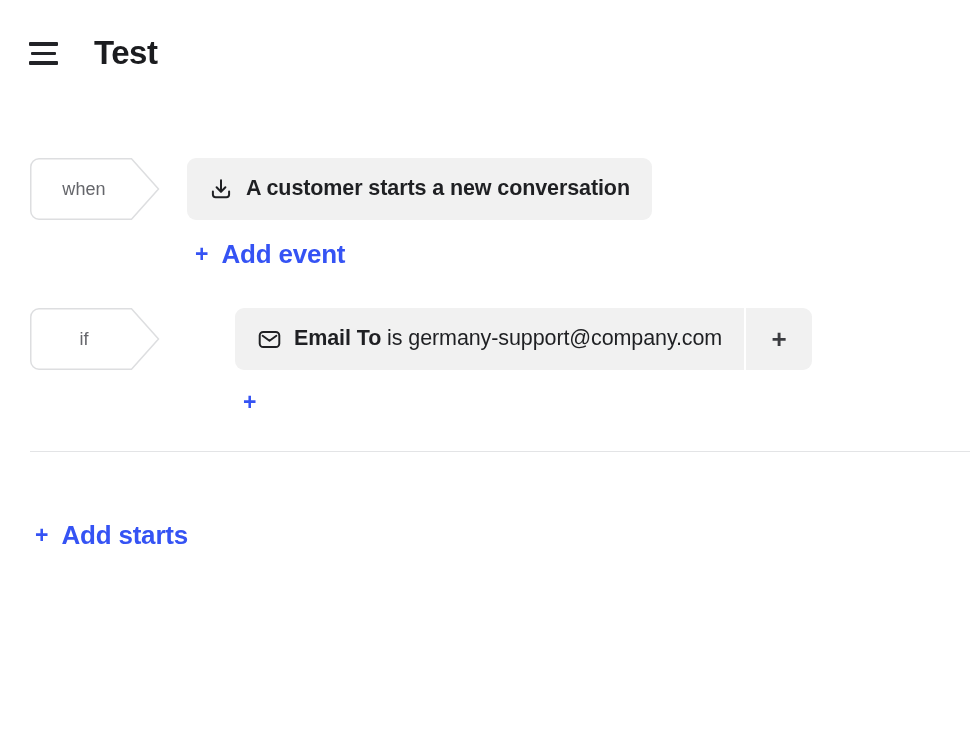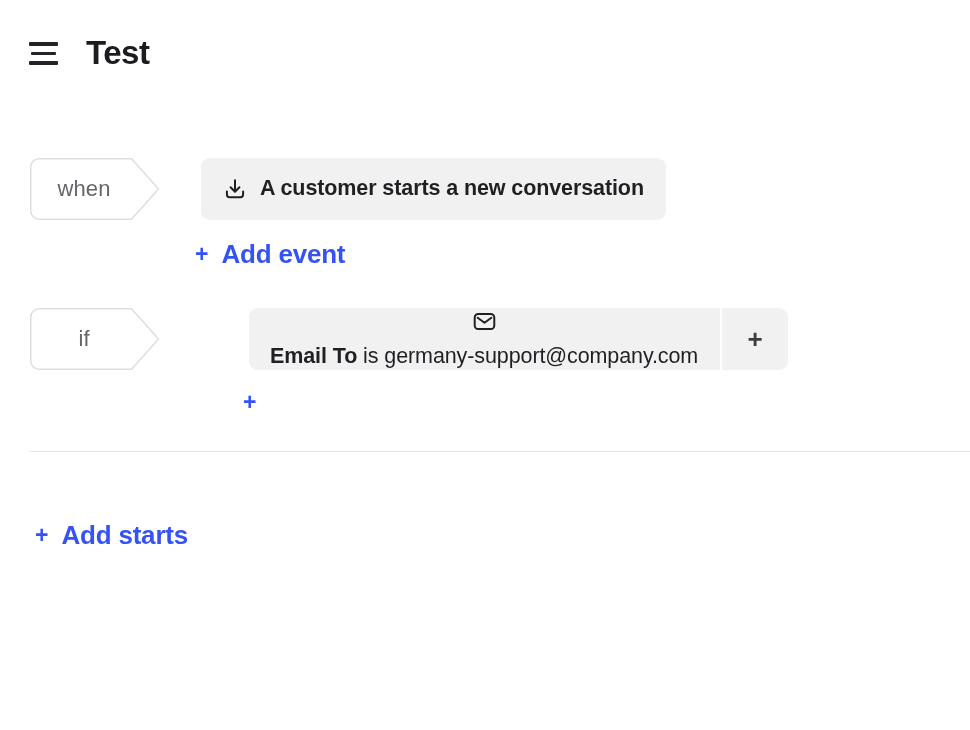--- a/index.html
+++ b/index.html
@@ -46,21 +46,21 @@
   .hamburger span:nth-child(1) { width: 29px; }
   .hamburger span:nth-child(2) { width: 25px; }
   .hamburger span:nth-child(3) { width: 29px; }
 
   .page-title {
     font-size: 33px;
     font-weight: bold;
     letter-spacing: -0.5px;
     color: #1b1c1f;
     line-height: 1;
-    margin: 0;
+    margin: 8px;
     padding-bottom: 3px;
   }
 
   
   .rules {
     padding: 0;
   }
   .rule-block {
     display: flex;
     align-items: flex-start;
@@ -81,54 +81,53 @@
     justify-content: center;
   }
   .tag svg {
     position: absolute;
     inset: 0;
     width: 130px;
     height: 62px;
   }
   .tag-label {
     position: relative;
-    font-size: 22px;
+    font-size: 18px;
     color: #65666b;
     letter-spacing: 0.1px;
     padding-right: 22px;
     line-height: 1;
     user-select: none;
   }
 
   .rule-right {
     margin-left: 27px;
     display: flex;
     flex-direction: column;
     align-items: flex-start;
   }
 
   
   .chip-row {
     display: flex;
     align-items: flex-start;
     gap: 2px;
-    margin-left: 14px;
   }
   .chip {
     background: #f1f1f1;
     border-radius: 9px;
     display: flex;
     align-items: center;
     gap: 12px;
     padding: 0 22px 0 21px;
     height: 62px;
     cursor: pointer;
   }
   .chip.green { background: #e4f4e7; }
-  .chip.seg-left  { border-top-right-radius: 0; border-bottom-right-radius: 0; flex-direction: column; }
+  .chip.seg-left  { border-top-right-radius: 0; border-bottom-right-radius: 0; }
   .chip-plus {
     background: #f1f1f1;
     border-radius: 9px;
     border-top-left-radius: 0;
     border-bottom-left-radius: 0;
     width: 66px;
     height: 62px;
     display: flex;
     align-items: center;
     justify-content: center;

